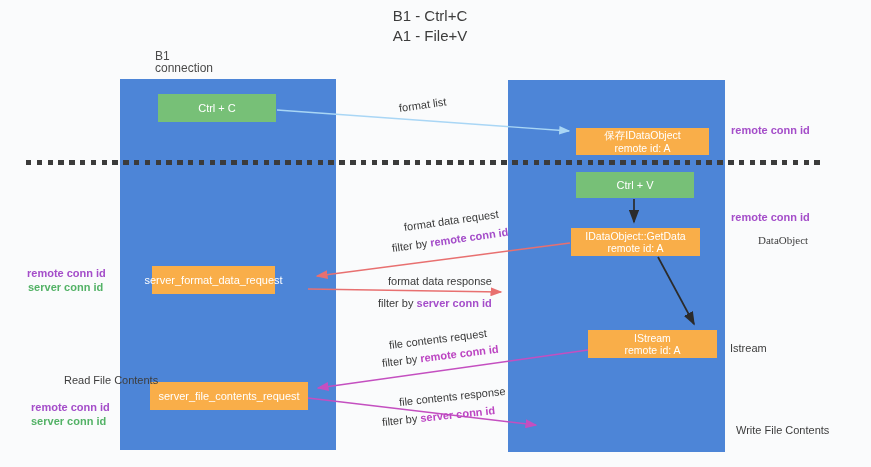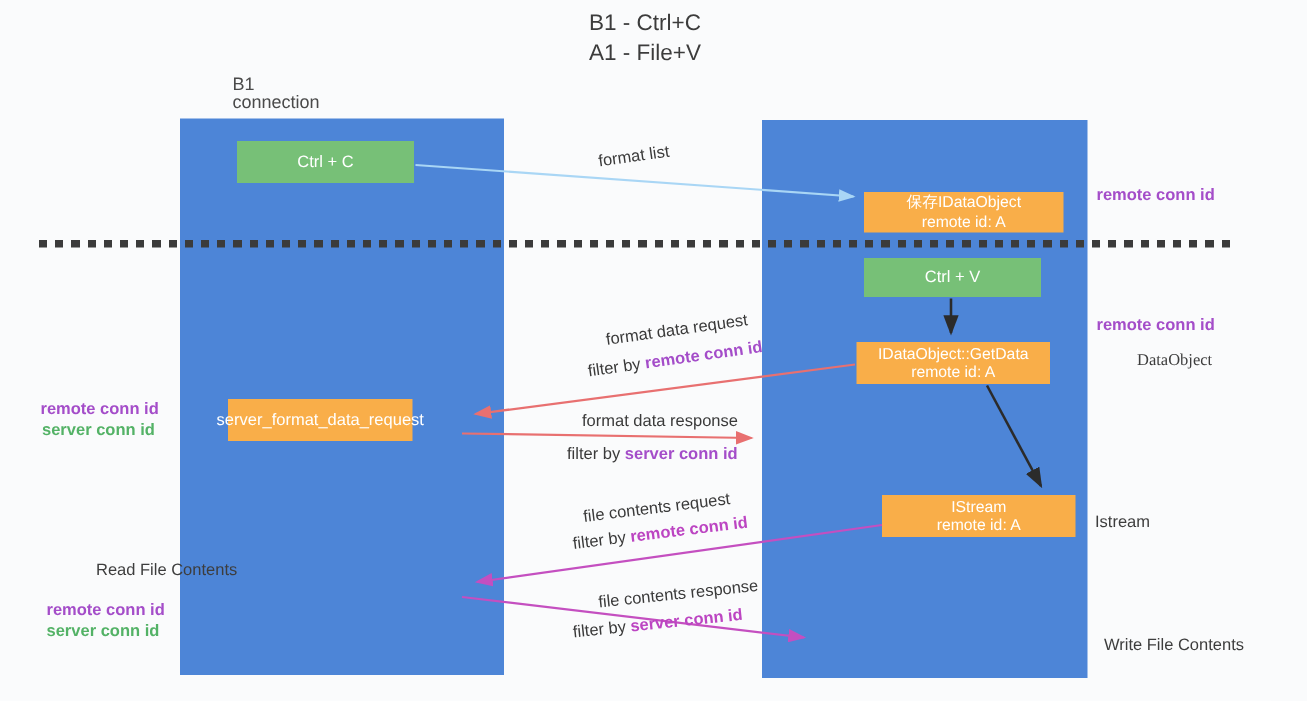--- a/index.html
+++ b/index.html
@@ -72,20 +72,23 @@
   <div class="abs box orange" style="left:152px;top:266px;width:123px;height:28px;">
     <div>server_format_data_request</div>
   </div>
 
 
   <div class="abs box orange" style="left:588px;top:330px;width:129px;height:28px;font-size:10.5px;">
     <div>IStream</div>
     <div>remote id: A</div>
   </div>
 
+  <div class="abs box orange" style="left:150px;top:382px;width:158px;height:28px;">
+    <div>server_file_contents_request</div>
+  </div>
 
 
   <svg class="arrows" width="871" height="467" viewBox="0 0 871 467">
     <defs>
       <marker id="ah-blue" markerWidth="8" markerHeight="6" refX="7" refY="3" orient="auto">
           <path d="M0,0 L8,3 L0,6 z" fill="#A9D6F5"></path>
         </marker>
       <marker id="ah-black" markerWidth="8" markerHeight="6" refX="7" refY="3" orient="auto">
           <path d="M0,0 L8,3 L0,6 z" fill="#2b2b2b"></path>
         </marker>

